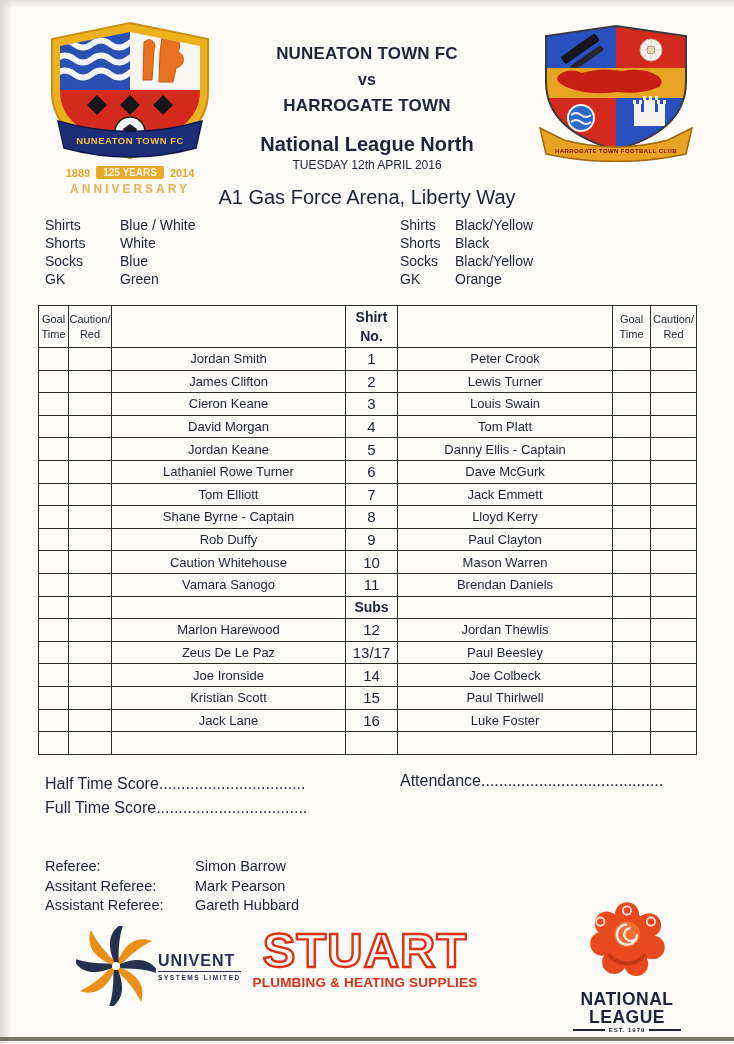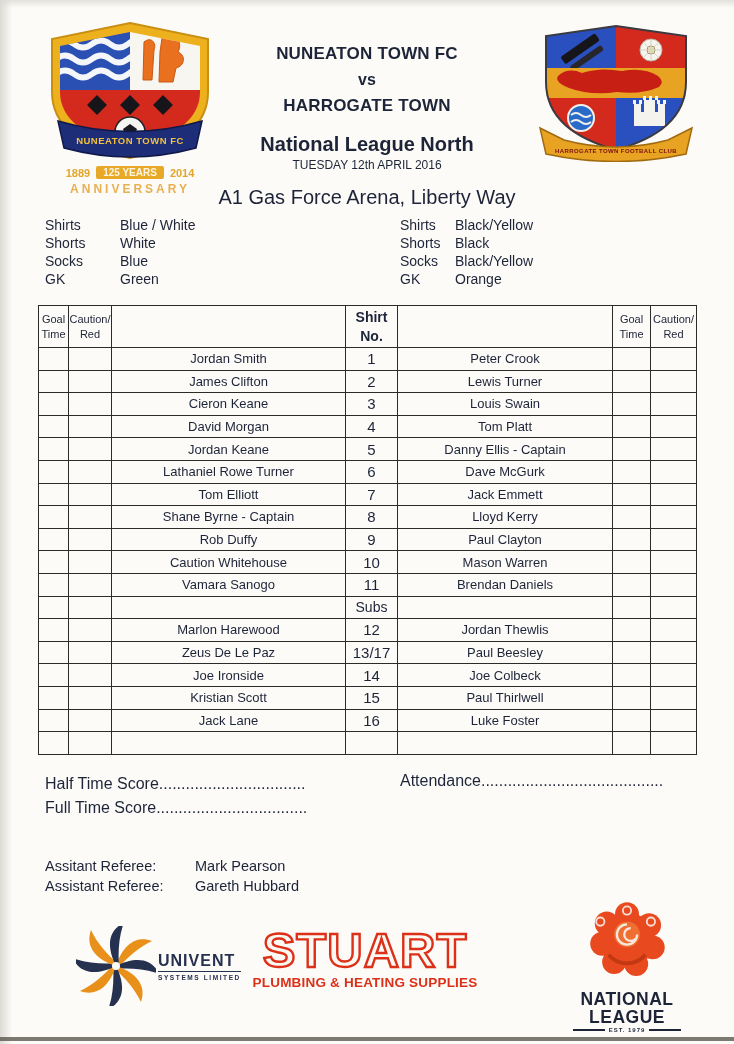--- a/index.html
+++ b/index.html
@@ -41,21 +41,21 @@
 
   
   table.lineup{position:absolute;left:38px;top:305px;width:658px;
     border-collapse:collapse;table-layout:fixed;}
   .lineup th,.lineup td{border:1px solid #2b2b28;padding:0;overflow:hidden;}
   .lineup th{font-size:11px;font-weight:normal;white-space:pre-line;line-height:1.35;height:41px;vertical-align:middle;text-align:center;}
   .lineup th.shirt-h{font-size:14px;font-weight:bold;}
   .lineup td{height:21.6px;text-align:center;vertical-align:middle;}
   .lineup td.name{font-size:13px;}
   .lineup td.no{font-size:15px;}
-  .lineup td.no.subs-cell{font-weight:normal;font-size:14px;}
+  .lineup td.no.subs-cell{font-weight:bold;font-size:14px;}
 
   
   .score-block{position:absolute;left:45px;top:772px;font-size:16px;line-height:24px;}
   .attendance{position:absolute;left:400px;top:772px;font-size:16px;}
   .officials{position:absolute;left:45px;top:857px;font-size:14.5px;line-height:19.5px;}
   .official-row{display:flex;}
   .official-label{width:150px;}
 
   
   .univent{position:absolute;left:76px;top:926px;display:flex;align-items:center;}
@@ -406,20 +406,24 @@
 </table>
 
 <div class="score-block">
   <div>Half Time Score.................................</div>
   <div>Full Time Score..................................</div>
 </div>
 <div class="attendance">Attendance.........................................</div>
 
 <div class="officials">
   <div class="official-row">
+    <span class="official-label">Referee:</span>
+    <span>Simon Barrow</span>
+  </div>
+  <div class="official-row">
     <span class="official-label">Assitant Referee:</span>
     <span>Mark Pearson</span>
   </div>
   <div class="official-row">
     <span class="official-label">Assistant Referee:</span>
     <span>Gareth Hubbard</span>
   </div>
 </div>
 
 <div class="univent">

